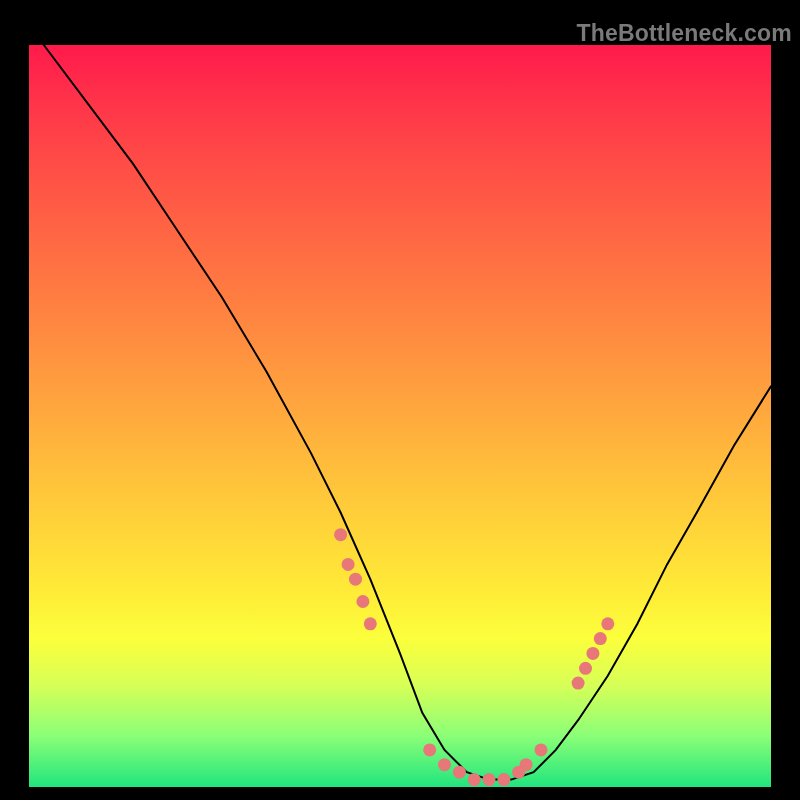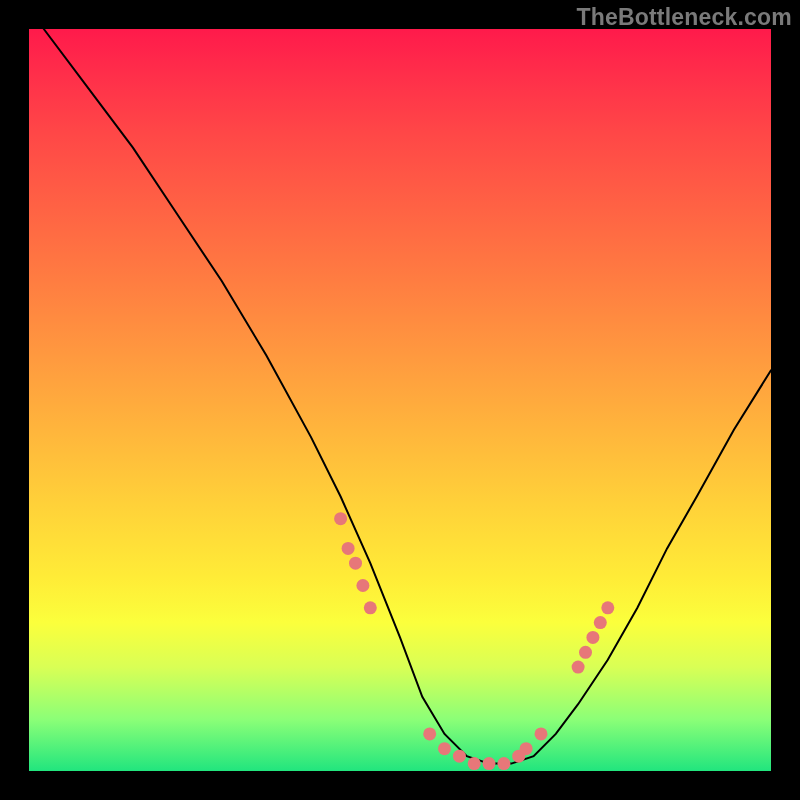--- a/index.html
+++ b/index.html
@@ -6,21 +6,21 @@
     margin: 0;
     padding: 0;
     width: 800px;
     height: 800px;
     background: #000;
     overflow: hidden;
   }
   .frame {
     position: absolute;
     left: 0;
-    top: 0;
+    top: 16px;
     width: 800px;
     height: 599px;
     background: #000;
   }
   .plot-area {
     position: absolute;
     left: 29px;
     top: 29px;
     width: 742px;
     height: 742px;

